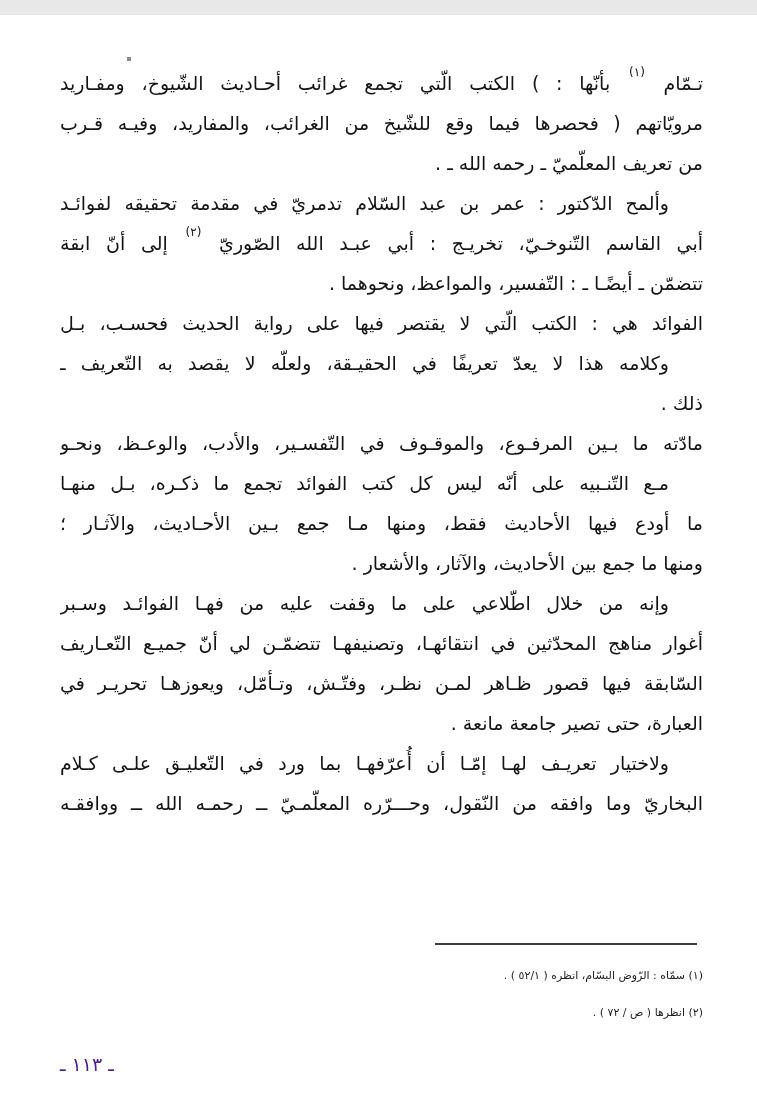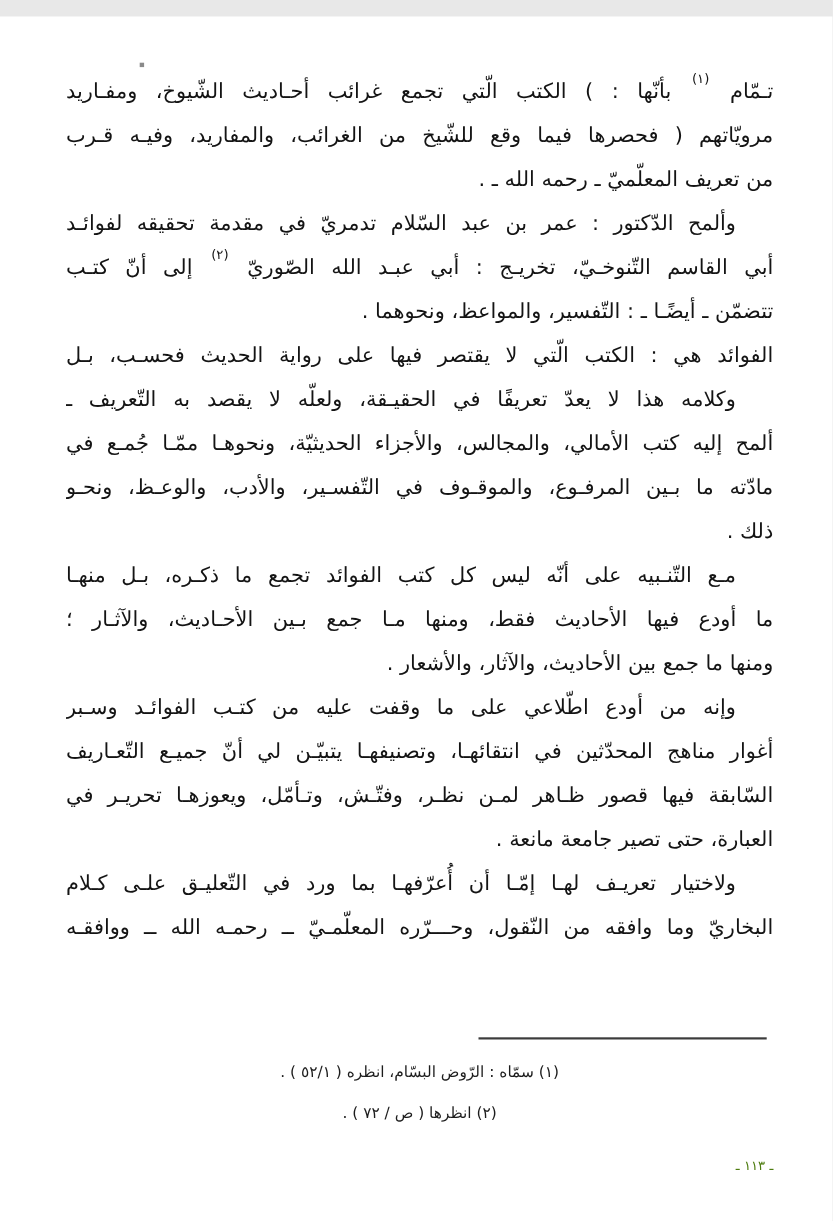--- a/index.html
+++ b/index.html
@@ -58,60 +58,59 @@
   }
   .fn-rule {
     height: 2px;
     width: 262px;
     background: #3c3c3c;
     margin-left: auto;
     margin-right: 6px;
     margin-bottom: 12px;
   }
   .fn-line {
-    font-size: 14px;
+    font-size: 11px;
     line-height: 37px;
-    text-align: center;
+    text-align: right;
     color: #1c1c1c;
   }
   .page-number {
     position: absolute;
     top: 1038px;
     left: 60px;
     width: 643px;
-    text-align: right;
+    text-align: left;
     direction: rtl;
-    font-size: 12px;
-    color: #4d7c0f;
+    font-size: 19px;
+    color: #4c1d95;
   }
 </style>
 </head>
 <body>
 
 <div class="page">
 
   <div class="speck"></div>
 
   <div class="text-block">
     <div class="line"><span>تـمّام </span><sup class="fnref">(١)</sup><span> بأنّها : ) الكتب الّتي تجمع غرائب أحـاديث الشّيوخ، ومفـاريد</span></div>
     <div class="line">مرويّاتهم ( فحصرها فيما وقع للشّيخ من الغرائب، والمفاريد، وفيـه قـرب</div>
     <div class="line end">من تعريف المعلّميّ ـ رحمه الله ـ .</div>
     <div class="line indent">وألمح الدّكتور : عمر بن عبد السّلام تدمريّ في مقدمة تحقيقه لفوائـد</div>
-    <div class="line"><span>أبي القاسم التّنوخـيّ، تخريـج : أبي عبـد الله الصّوريّ </span><sup class="fnref">(٢)</sup><span> إلى أنّ كتـب</span></div>
+    <div class="line"><span>أبي القاسم التّنوخـيّ، تخريـج : أبي عبـد الله الصّوريّ </span><sup class="fnref">(٢)</sup><span> إلى أنّ ابقة</span></div>
     <div class="line end">تتضمّن ـ أيضًـا ـ : التّفسير، والمواعظ، ونحوهما .</div>
     <div class="line">الفوائد هي : الكتب الّتي لا يقتصر فيها على رواية الحديث فحسـب، بـل</div>
     <div class="line indent">وكلامه هذا لا يعدّ تعريفًا في الحقيـقة، ولعلّه لا يقصد به التّعريف ـ</div>
-    <div class="line">ألمح إليه كتب الأمالي، والمجالس، والأجزاء الحديثيّة، ونحوهـا ممّـا جُمـع في</div>
+    <div class="line end">ذلك .</div>
     <div class="line">مادّته ما بـين المرفـوع، والموقـوف في التّفسـير، والأدب، والوعـظ، ونحـو</div>
-    <div class="line end">ذلك .</div>
     <div class="line indent">مـع التّنـبيه على أنّه ليس كل كتب الفوائد تجمع ما ذكـره، بـل منهـا</div>
     <div class="line">ما أودع فيها الأحاديث فقط، ومنها مـا جمع بـين الأحـاديث، والآثـار ؛</div>
     <div class="line end">ومنها ما جمع بين الأحاديث، والآثار، والأشعار .</div>
-    <div class="line indent">وإنه من أودع اطّلاعي على ما وقفت عليه من كتـب الفوائـد وسـبر</div>
-    <div class="line">أغوار مناهج المحدّثين في انتقائهـا، وتصنيفهـا يتبيّـن لي أنّ جميـع التّعـاريف</div>
+    <div class="line indent">وإنه من خلال اطّلاعي على ما وقفت عليه من فهـا الفوائـد وسـبر</div>
+    <div class="line">أغوار مناهج المحدّثين في انتقائهـا، وتصنيفهـا تتضمّـن لي أنّ جميـع التّعـاريف</div>
     <div class="line">السّابقة فيها قصور ظـاهر لمـن نظـر، وفتّـش، وتـأمّل، ويعوزهـا تحريـر في</div>
     <div class="line end">العبارة، حتى تصير جامعة مانعة .</div>
     <div class="line indent">ولاختيار تعريـف لهـا إمّـا أن أُعرّفهـا بما ورد في التّعليـق علـى كـلام</div>
     <div class="line">البخاريّ وما وافقه من النّقول، وحـــرّره المعلّمـيّ ــ رحمـه الله ــ ووافقـه</div>
   </div>
 
   <div class="footnote-block">
     <div class="fn-rule"></div>
     <div class="fn-line">(١) سمّاه : الرّوض البسّام، انظره ( ٥٢/١ ) .</div>
     <div class="fn-line">(٢) انظرها ( ص / ٧٢ ) .</div>

